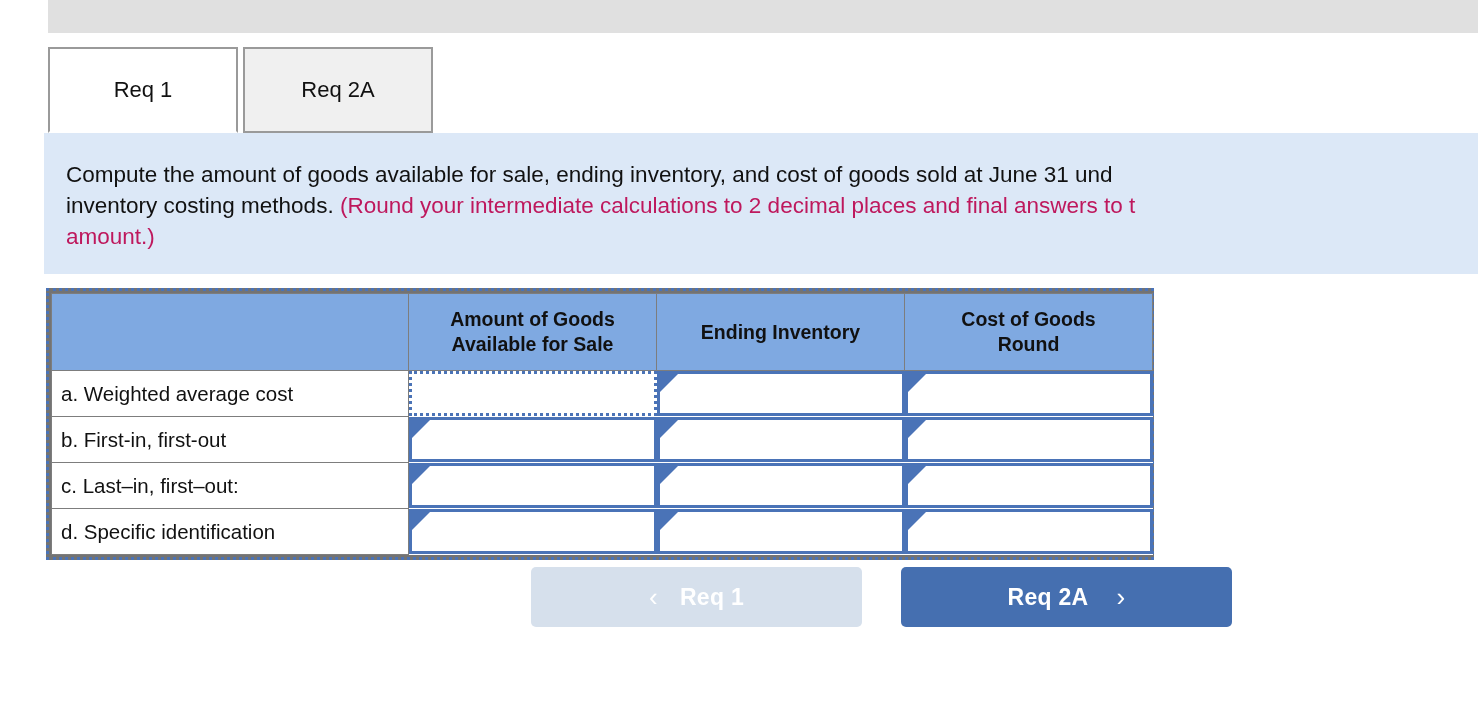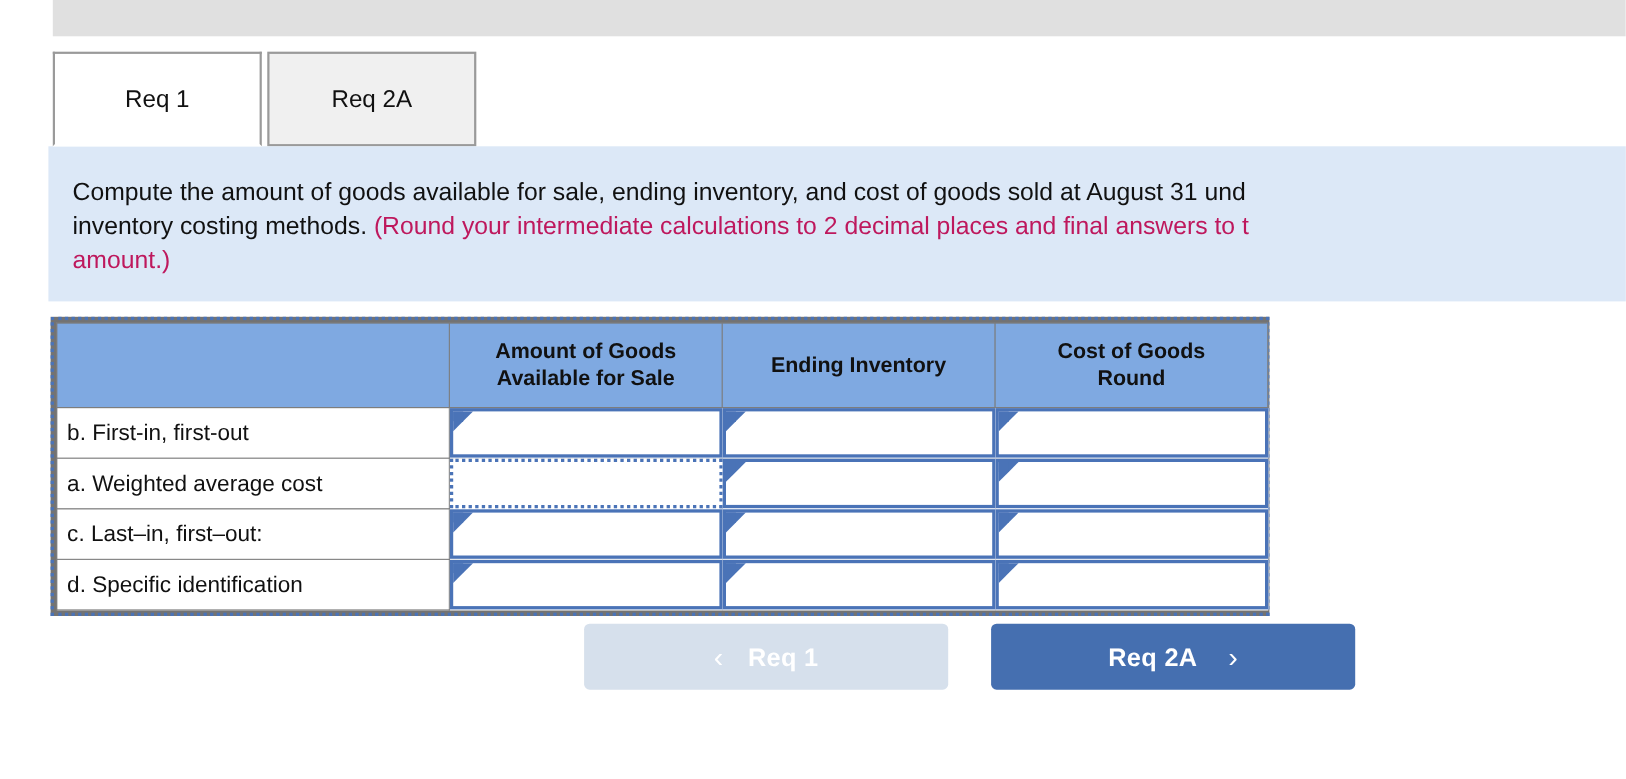--- a/index.html
+++ b/index.html
@@ -217,21 +217,21 @@
     <div class="tab active">
       <span>Req 1</span>
     </div>
     <div class="tab">
       <span>Req 2A</span>
     </div>
   </div>
 
   <div class="instructions">
     <div class="instr-text">
-      <div class="instr-line"><span>Compute the amount of goods available for sale, ending inventory, and cost of goods sold at August 31 und</span></div>
+      <div class="instr-line"><span>Compute the amount of goods available for sale, ending inventory, and cost of goods sold at June 31 und</span></div>
       <div class="instr-line"><span>inventory costing methods. </span><span class="instr-red">(Round your intermediate calculations to 2 decimal places and final answers to t</span></div>
       <div class="instr-line instr-red"><span>amount.)</span></div>
     </div>
   </div>
 
   <div class="table-wrap">
     <table class="answer">
       <colgroup>
         <col class="c-label">
           <col class="c-data">
@@ -249,44 +249,44 @@
             <div>Ending Inventory</div>
           </th>
           <th>
             <div>Cost of Goods</div>
             <div>Round</div>
           </th>
         </tr>
       </thead>
       <tbody>
         <tr>
+          <td class="rowlabel">a. Weighted average cost</td>
+          <td class="cell">
+            <div class="inputbox selected">
+              <span class="val"></span>
+            </div>
+          </td>
+          <td class="cell">
+            <div class="inputbox">
+              <span class="marker"></span>
+              <span class="val"></span>
+            </div>
+          </td>
+          <td class="cell">
+            <div class="inputbox">
+              <span class="marker"></span>
+              <span class="val"></span>
+            </div>
+          </td>
+        </tr>
+        <tr>
           <td class="rowlabel">b. First-in, first-out</td>
           <td class="cell">
             <div class="inputbox">
               <span class="marker"></span>
-              <span class="val"></span>
-            </div>
-          </td>
-          <td class="cell">
-            <div class="inputbox">
-              <span class="marker"></span>
-              <span class="val"></span>
-            </div>
-          </td>
-          <td class="cell">
-            <div class="inputbox">
-              <span class="marker"></span>
-              <span class="val"></span>
-            </div>
-          </td>
-        </tr>
-        <tr>
-          <td class="rowlabel">a. Weighted average cost</td>
-          <td class="cell">
-            <div class="inputbox selected">
               <span class="val"></span>
             </div>
           </td>
           <td class="cell">
             <div class="inputbox">
               <span class="marker"></span>
               <span class="val"></span>
             </div>
           </td>
           <td class="cell">

